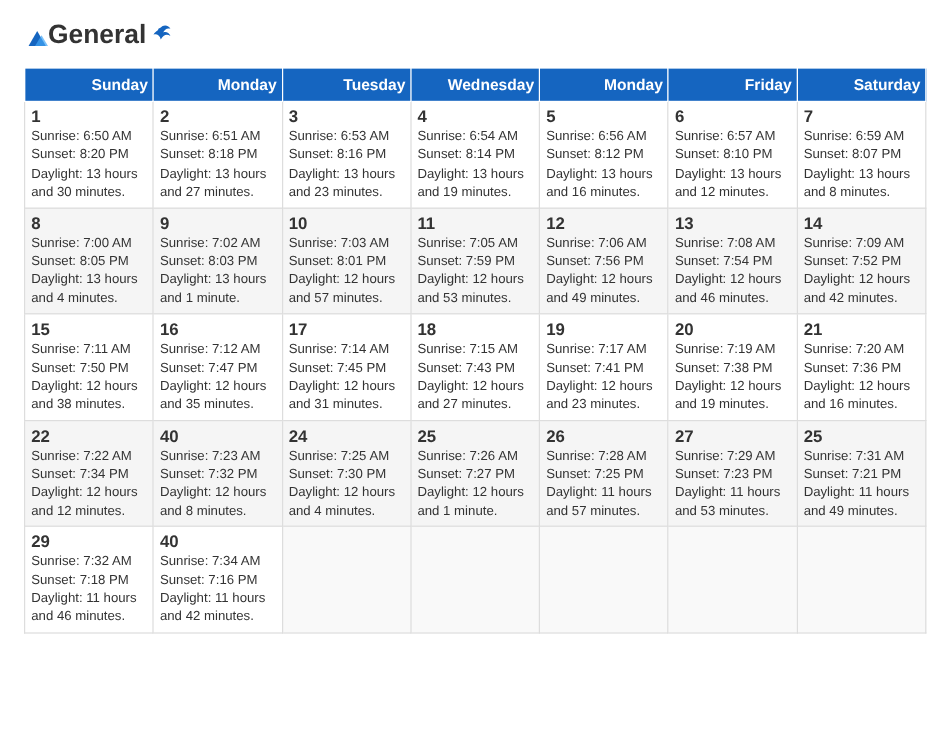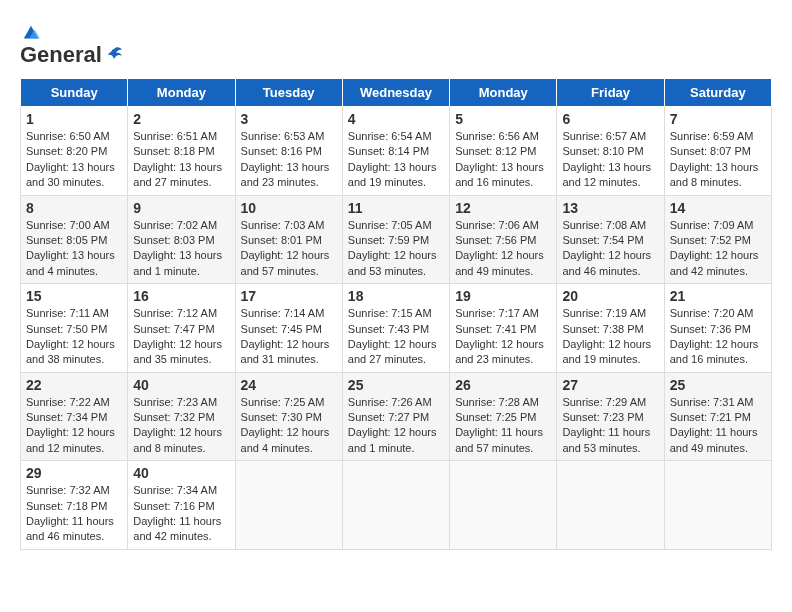--- a/index.html
+++ b/index.html
@@ -11,21 +11,21 @@
       padding: 20px;
     }
     .header {
       display: flex;
       justify-content: space-between;
       align-items: flex-start;
       margin-bottom: 10px;
     }
     .logo {
       display: flex;
-      flex-direction: column;
+      flex-direction: row;
       align-items: flex-start;
     }
     .logo-text {
       font-size: 22px;
       font-weight: bold;
       color: #333;
       display: flex;
       align-items: center;
     }
     .logo-general { color: #333; }
@@ -46,21 +46,21 @@
     }
     table {
       width: 100%;
       border-collapse: collapse;
       font-size: 11px;
     }
     thead tr th {
       background-color: #1565c0;
       color: #fff;
       padding: 6px 4px;
-      text-align: center;
+      text-align: right;
       font-size: 13px;
       font-weight: bold;
       border: 1px solid #fff;
     }
     tbody tr td {
       border: 1px solid #ddd;
       vertical-align: top;
       padding: 4px 5px;
       height: 85px;
       width: 14.28%;

